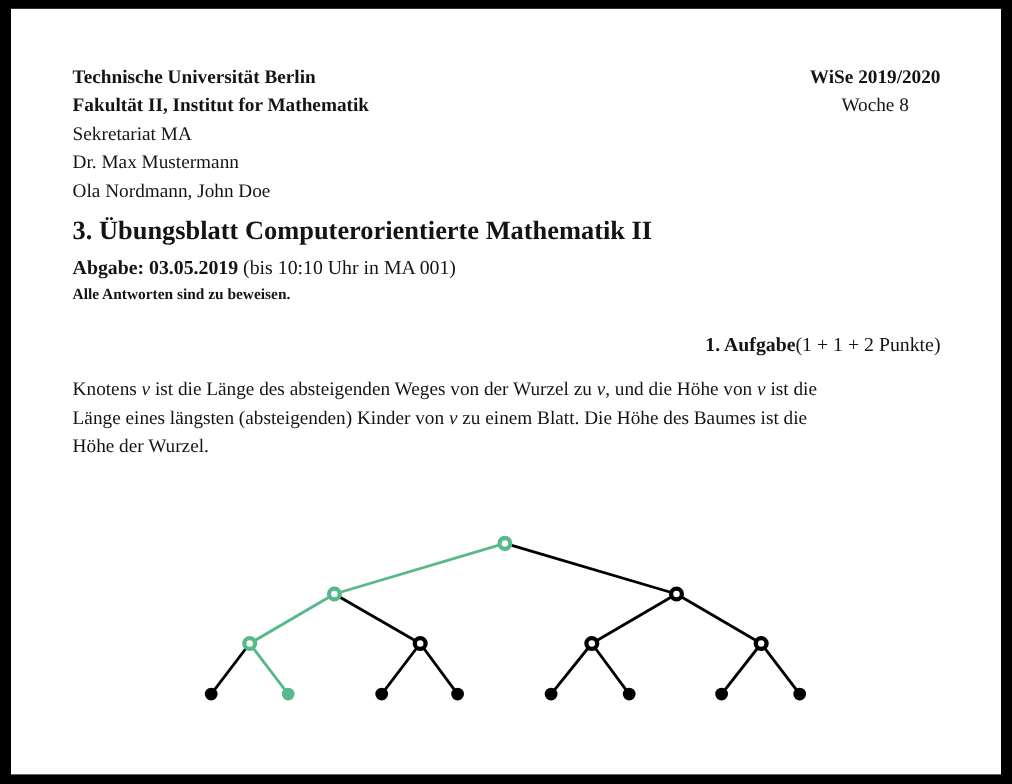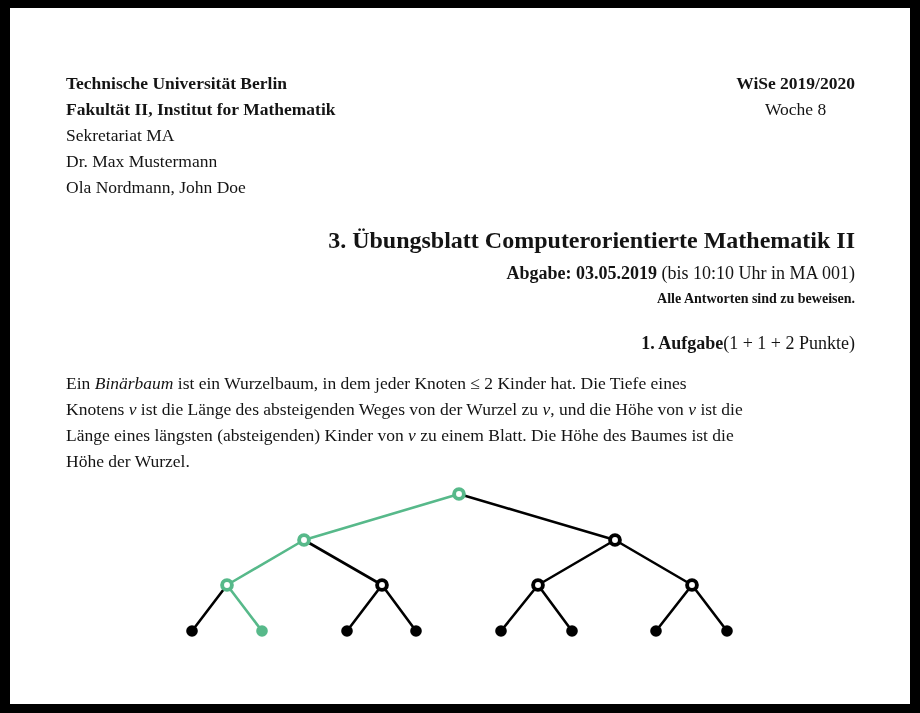--- a/index.html
+++ b/index.html
@@ -9,33 +9,33 @@
     position: relative;
     font-family: "Liberation Serif", "DejaVu Serif", serif;
     overflow: hidden;
   }
   .page {
     position: absolute;
     left: 10px; top: 8px;
     width: 900px; height: 696px;
     background: #ffffff;
     box-sizing: border-box;
-    padding: 62px 55px 0 56px;
+    padding: 48px 55px 0 56px;
     color: #141414;
   }
   .b { font-weight: bold; }
   .header {
     display: flex;
     justify-content: space-between;
     align-items: flex-start;
     font-size: 17.5px;
     line-height: 26px;
   }
   .header-right { text-align: center; }
-  .title-block { text-align: right; margin-top: 24px; }
+  .title-block { text-align: left; margin-top: 8px; }
   .title {
     font-size: 24px;
     font-weight: bold;
     line-height: 32px;
   }
   .due-line { font-size: 18px; line-height: 26px; margin-top: 4px; }
   .notice { font-size: 14px; line-height: 26px; font-weight: bold; }
   .task-row {
     display: flex;
     justify-content: flex-end;
@@ -82,21 +82,20 @@
     <div class="due-line"><span class="b">Abgabe: 03.05.2019</span><span> (bis 10:10 Uhr in MA 001)</span></div>
     <div class="notice">Alle Antworten sind zu beweisen.</div>
   </div>
 
   <div class="task-row">
     <div class="task-heading">1. Aufgabe</div>
     <div class="task-points">(1 + 1 + 2 Punkte)</div>
   </div>
 
   <div class="para">
-      <div><span>Ein </span><em>Binärbaum</em><span> ist ein Wurzelbaum, in dem jeder Knoten ≤ 2 Kinder hat. Die Tiefe eines</span></div>
       <div><span>Knotens </span><em>v</em><span> ist die Länge des absteigenden Weges von der Wurzel zu </span><em>v</em><span>, und die Höhe von </span><em>v</em><span> ist die</span></div>
       <div><span>Länge eines längsten (absteigenden) Kinder von </span><em>v</em><span> zu einem Blatt. Die Höhe des Baumes ist die</span></div>
       <div><span>Höhe der Wurzel.</span></div>
     </div>
 
 </div>
 
 <svg id="tree-svg" viewBox="0 0 920 713" xmlns="http://www.w3.org/2000/svg">
     <line x1="459" y1="494" x2="304" y2="540" stroke="#57b98a" stroke-width="2.6" stroke-linecap="round"></line>
     <line x1="459" y1="494" x2="615" y2="540" stroke="#000000" stroke-width="2.6" stroke-linecap="round"></line>

